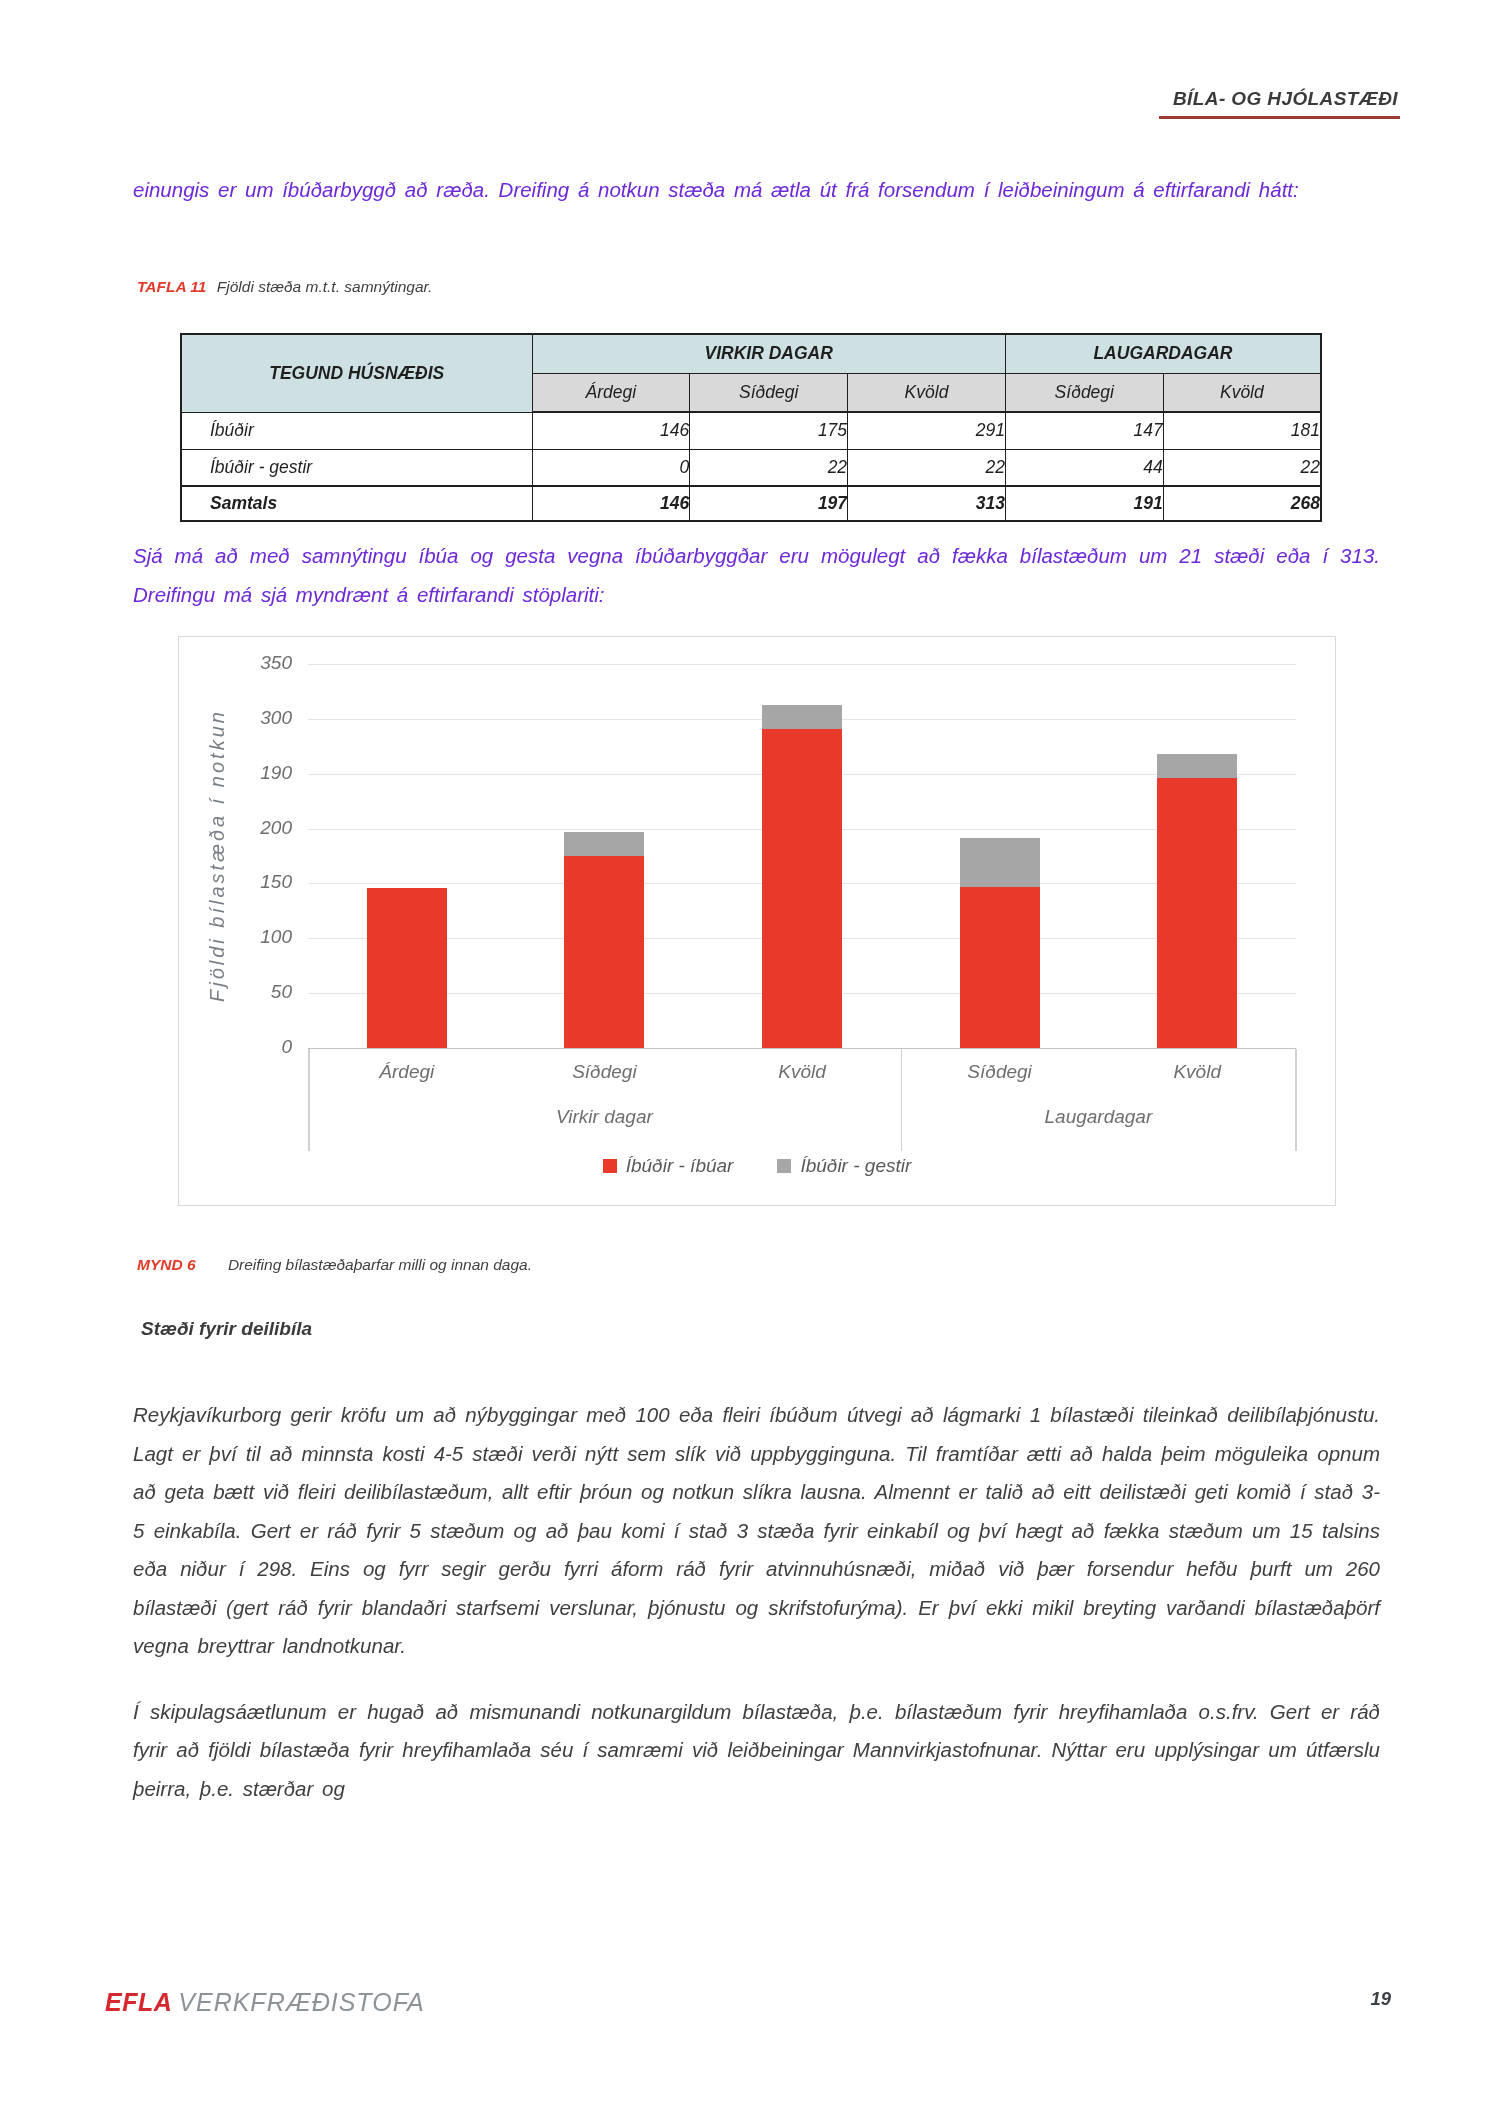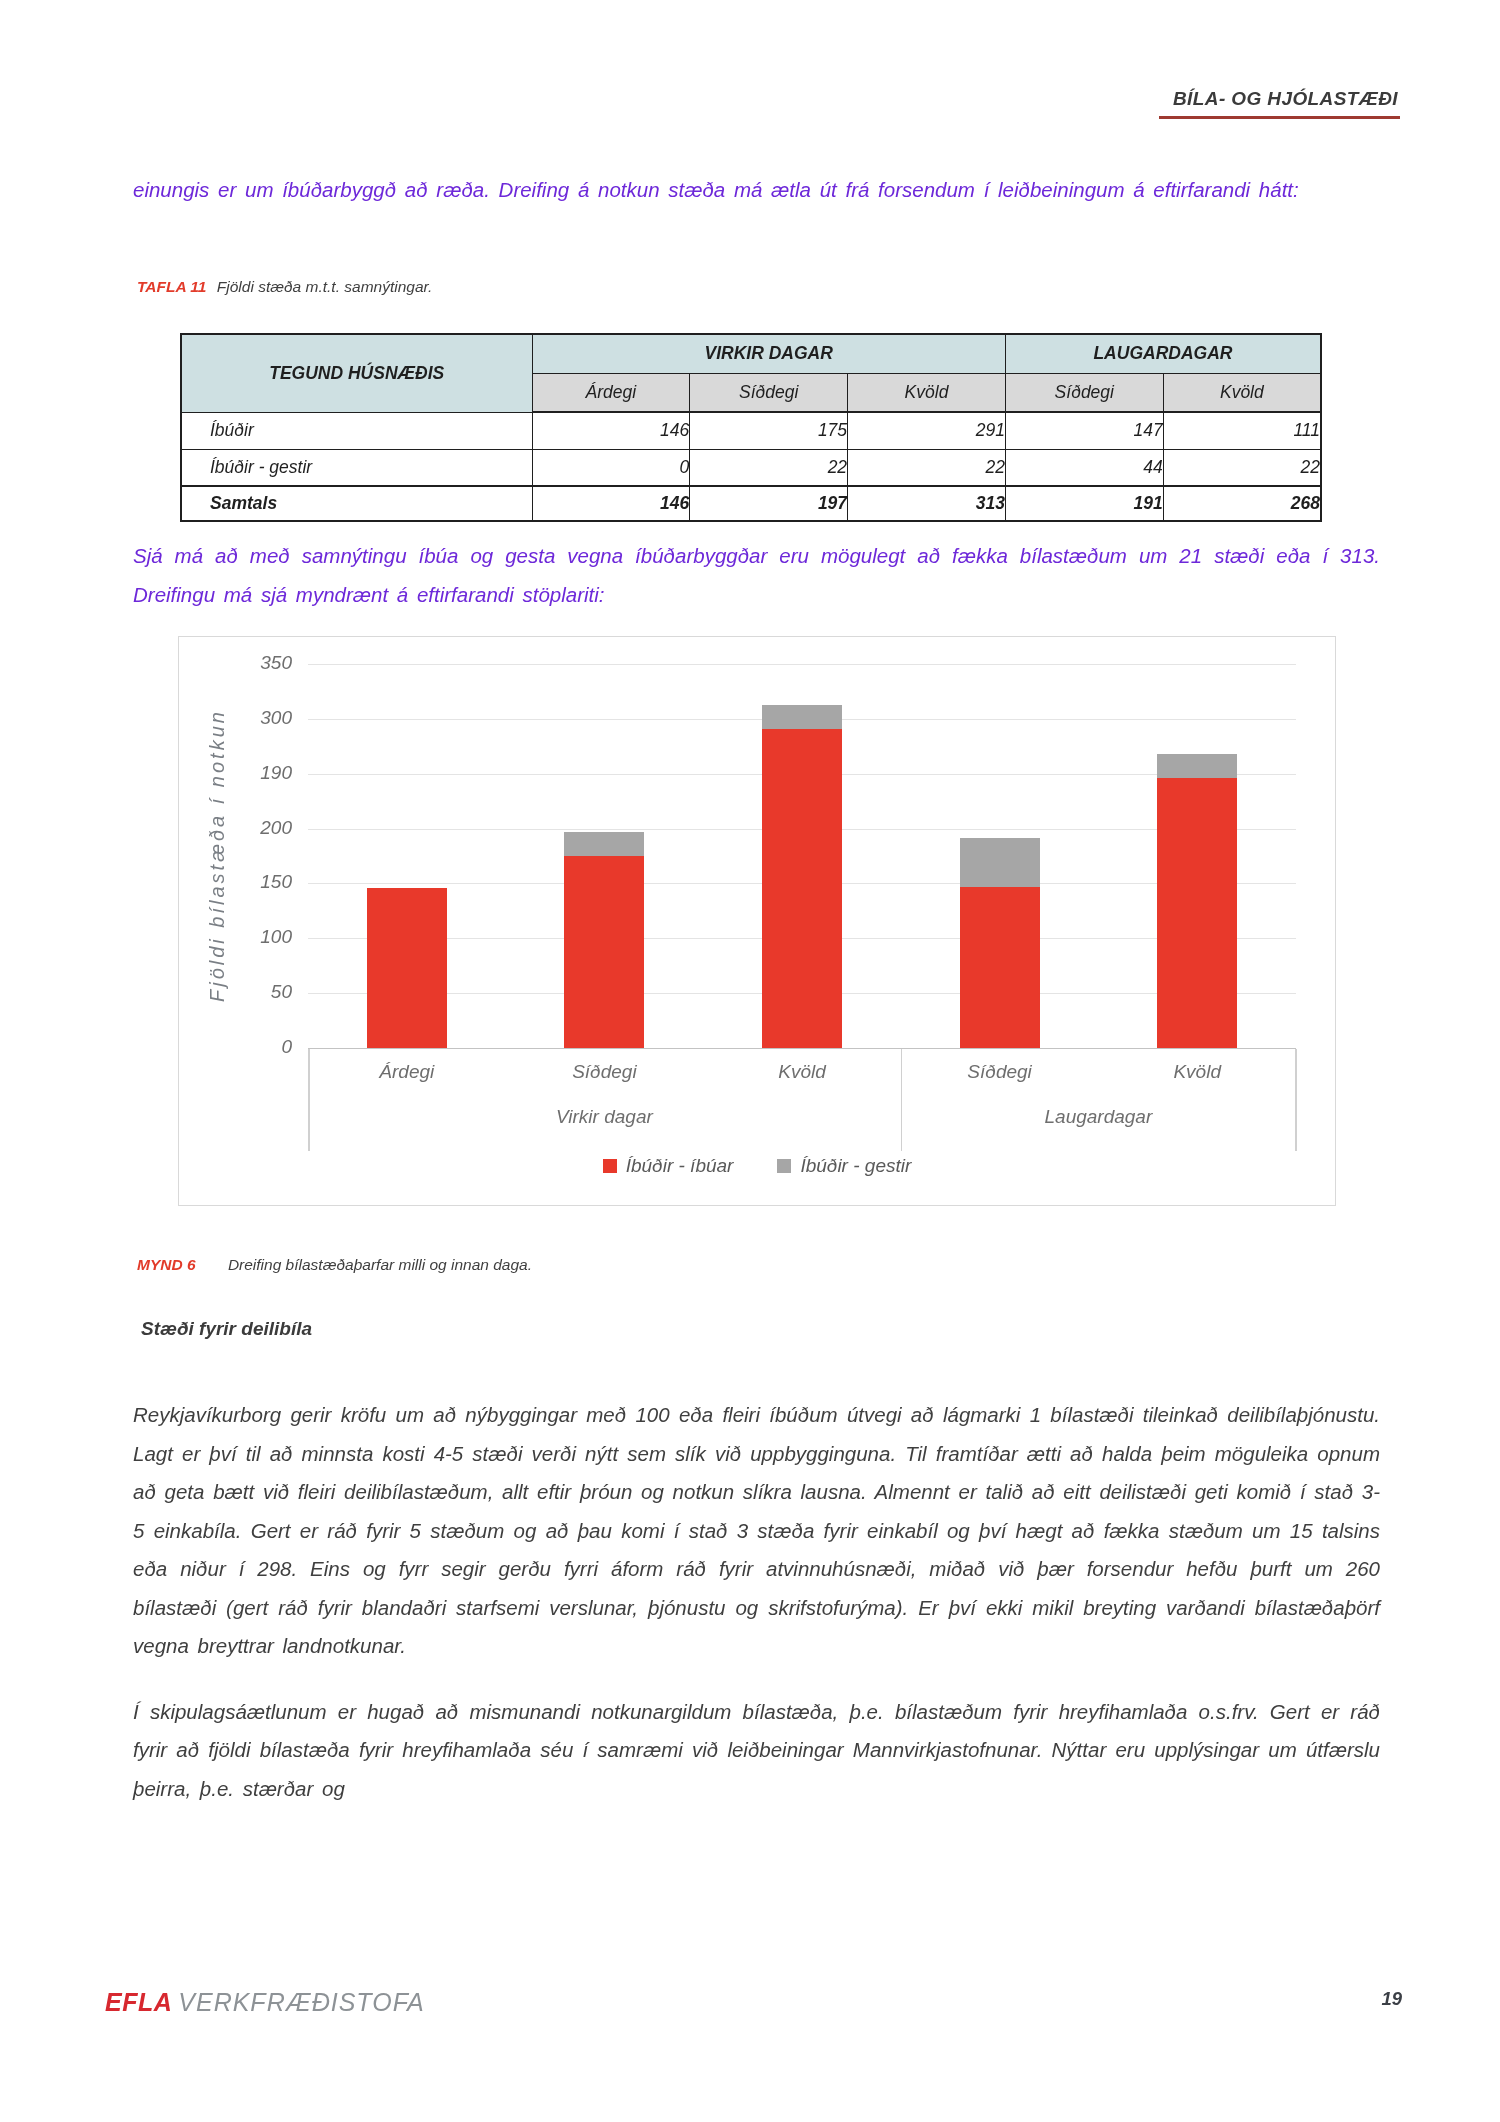--- a/index.html
+++ b/index.html
@@ -91,21 +91,21 @@
     font-size:19px; font-weight:bold; color:#3b3b3b;
   }
   .section-paragraphs { position:absolute; left:133px; top:1396px; width:1247px; }
   .section-paragraphs p {
     font-size:20.5px; line-height:38.5px; text-align:justify;
     color:#3f3f3f; word-spacing:3px; margin-bottom:27px;
   }
 
   
   .footer {
-    position:absolute; left:105px; right:98px; top:1988px;
+    position:absolute; left:105px; right:109px; top:1988px;
     display:flex; justify-content:space-between; align-items:flex-start;
   }
   .brand { font-size:25px; letter-spacing:.5px; }
   .brand .efla { color:var(--brand_red); font-weight:bold; margin-right:6px; }
   .brand .suffix { color:#8d9296; font-weight:normal; letter-spacing:1px; }
   .pagenum { font-size:18.5px; font-weight:bold; color:#3b3f46; }
 </style>
 </head>
 <body>
 
@@ -143,21 +143,21 @@
         <th>Kvöld</th>
       </tr>
     </thead>
     <tbody>
       <tr>
         <td class="lbl">Íbúðir</td>
         <td>146</td>
         <td>175</td>
         <td>291</td>
         <td>147</td>
-        <td>111</td>
+        <td>181</td>
       </tr>
       <tr>
         <td class="lbl">Íbúðir - gestir</td>
         <td>0</td>
         <td>22</td>
         <td>22</td>
         <td>44</td>
         <td>22</td>
       </tr>
       <tr class="total">

